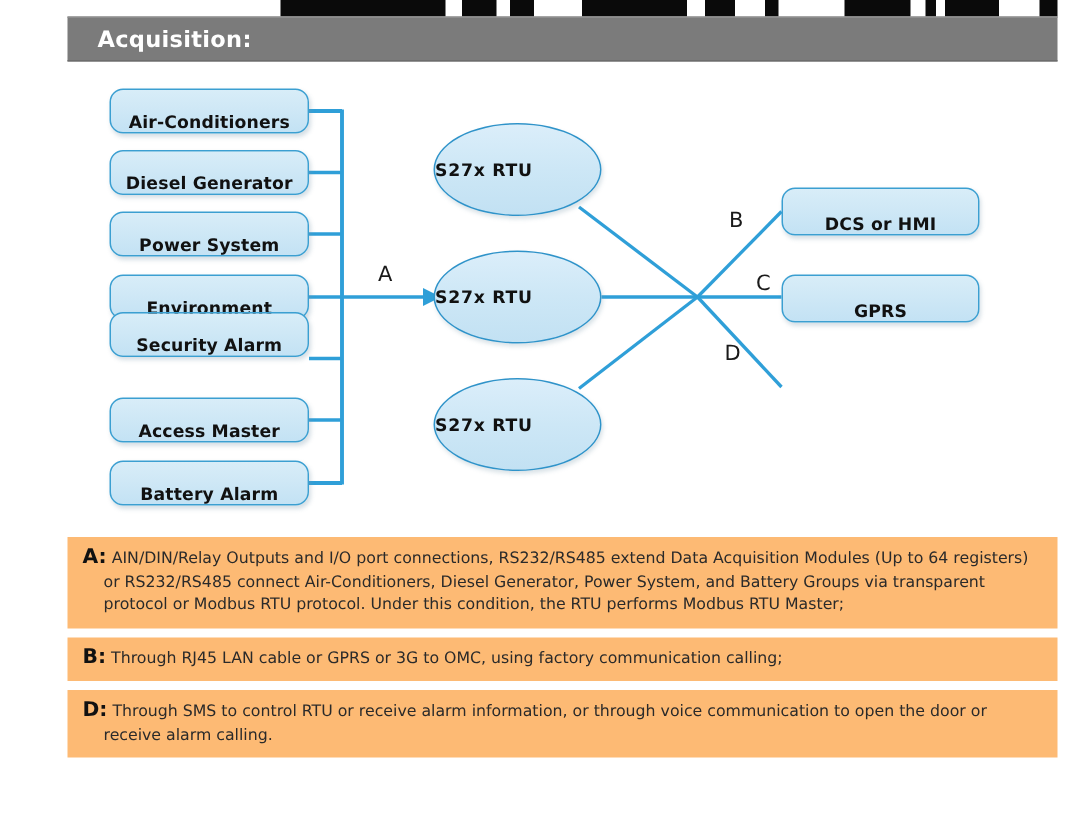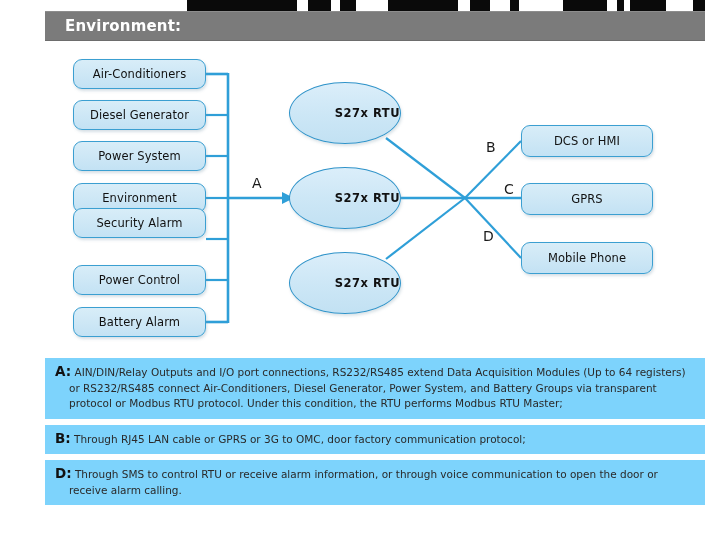--- a/index.html
+++ b/index.html
@@ -60,43 +60,43 @@
     left: 0; top: 0;
   }
 
   .node {
     position: absolute;
     box-sizing: border-box;
     background: linear-gradient(180deg,#d8edf8 0%, #cfe8f6 45%, #c3e2f4 100%);
     border: 1.6px solid #3b9fd1;
     border-radius: 9px;
     display: flex;
-    align-items: center;
+    align-items: flex-end;
     justify-content: center;
     color: #111111;
     font-size: 11.5px;
-    font-weight: normal;
+    font-weight: bold;
     font-family: "DejaVu Sans", sans-serif;
     letter-spacing: 0.1px;
     box-shadow: 1px 2px 3px rgba(120,150,170,0.30);
   }
   .node.left { width: 133px; height: 30px; left: 73px; }
   .node.right { width: 132px; height: 32px; left: 521px; }
 
   .ellipse {
     position: absolute;
     box-sizing: border-box;
     width: 112px; height: 62px;
     left: 289px;
     background: linear-gradient(180deg,#dbeefa 0%, #cde7f6 50%, #c2e1f3 100%);
     border: 1.8px solid #2f93c9;
     border-radius: 50%;
     display: flex;
     align-items: center;
-    justify-content: flex-end;
+    justify-content: flex-start;
     color: #111111;
     font-size: 11.5px;
     font-weight: bold;
     font-family: "DejaVu Sans", sans-serif;
     letter-spacing: 0.5px;
     box-shadow: 1px 2px 3px rgba(120,150,170,0.28);
   }
 
   .conn-label {
     position: absolute;
@@ -105,21 +105,21 @@
     font-family: "DejaVu Sans", sans-serif;
   }
 
   
   #legend {
     position: absolute;
     left: 45px; top: 358px;
     width: 660px;
   }
   .legend-row {
-    background: #7dd3fc;
+    background: #fdba74;
     margin-bottom: 6px;
     padding: 6px 10px 7px 10px;
     box-sizing: border-box;
   }
   .legend-row p {
     margin: 0;
     color: #2a2a2a;
     font-size: 10.5px;
     line-height: 15.5px;
     text-indent: -14px;
@@ -142,21 +142,21 @@
     <div class="blk" style="left: 388px; width: 70px;"></div>
     <div class="blk" style="left: 470px; width: 20px;"></div>
     <div class="blk" style="left: 510px; width: 9px;"></div>
     <div class="blk" style="left: 563px; width: 44px;"></div>
     <div class="blk" style="left: 617px; width: 7px;"></div>
     <div class="blk" style="left: 630px; width: 36px;"></div>
     <div class="blk" style="left: 693px; width: 12px;"></div>
   </div>
 
 <div id="header-bar">
-  <span id="header-title">Environment:</span>
+  <span id="header-title">Acquisition:</span>
 </div>
 
 <div id="diagram">
 
   <svg width="716" height="305">
     <g stroke="#2f9fd8" fill="none" stroke-linecap="butt">
 
       <line x1="206" y1="29" x2="228" y2="29" stroke-width="2.6"></line>
       <line x1="206" y1="70" x2="228" y2="70" stroke-width="2.2"></line>
       <line x1="206" y1="111" x2="228" y2="111" stroke-width="2.2"></line>
@@ -190,58 +190,55 @@
   <div class="node left" style="top:96px">
       <span>Power System</span>
     </div>
   <div class="node left" style="top:138px">
       <span>Environment</span>
     </div>
   <div class="node left" style="top:163px">
       <span>Security Alarm</span>
     </div>
   <div class="node left" style="top:220px">
-      <span>Power Control</span>
+      <span>Access Master</span>
     </div>
   <div class="node left" style="top:262px">
       <span>Battery Alarm</span>
     </div>
 
   <div class="ellipse" style="top:37px">
       <span>S27x RTU</span>
     </div>
   <div class="ellipse" style="top:122px">
       <span>S27x RTU</span>
     </div>
   <div class="ellipse" style="top:207px">
       <span>S27x RTU</span>
     </div>
 
   <div class="node right" style="top:80px">
       <span>DCS or HMI</span>
     </div>
   <div class="node right" style="top:138px">
       <span>GPRS</span>
-    </div>
-  <div class="node right" style="top:197px">
-      <span>Mobile Phone</span>
     </div>
 
   <div class="conn-label" style="left:252px; top:130px">A</div>
   <div class="conn-label" style="left:486px; top:94px">B</div>
   <div class="conn-label" style="left:504px; top:136px">C</div>
   <div class="conn-label" style="left:483px; top:183px">D</div>
 </div>
 
 <div id="legend">
   <div class="legend-row">
     <p><span class="legend-key">A:</span>
        <span>AIN/DIN/Relay Outputs and I/O port connections, RS232/RS485 extend Data Acquisition Modules (Up to 64 registers) or RS232/RS485 connect Air-Conditioners, Diesel Generator, Power System, and Battery Groups via transparent protocol or Modbus RTU protocol. Under this condition, the RTU performs Modbus RTU Master;</span></p>
   </div>
   <div class="legend-row">
     <p><span class="legend-key">B:</span>
-       <span>Through RJ45 LAN cable or GPRS or 3G to OMC, door factory communication protocol;</span></p>
+       <span>Through RJ45 LAN cable or GPRS or 3G to OMC, using factory communication calling;</span></p>
   </div>
   <div class="legend-row">
     <p><span class="legend-key">D:</span>
        <span>Through SMS to control RTU or receive alarm information, or through voice communication to open the door or receive alarm calling.</span></p>
   </div>
 </div>
 
 </body></html>

